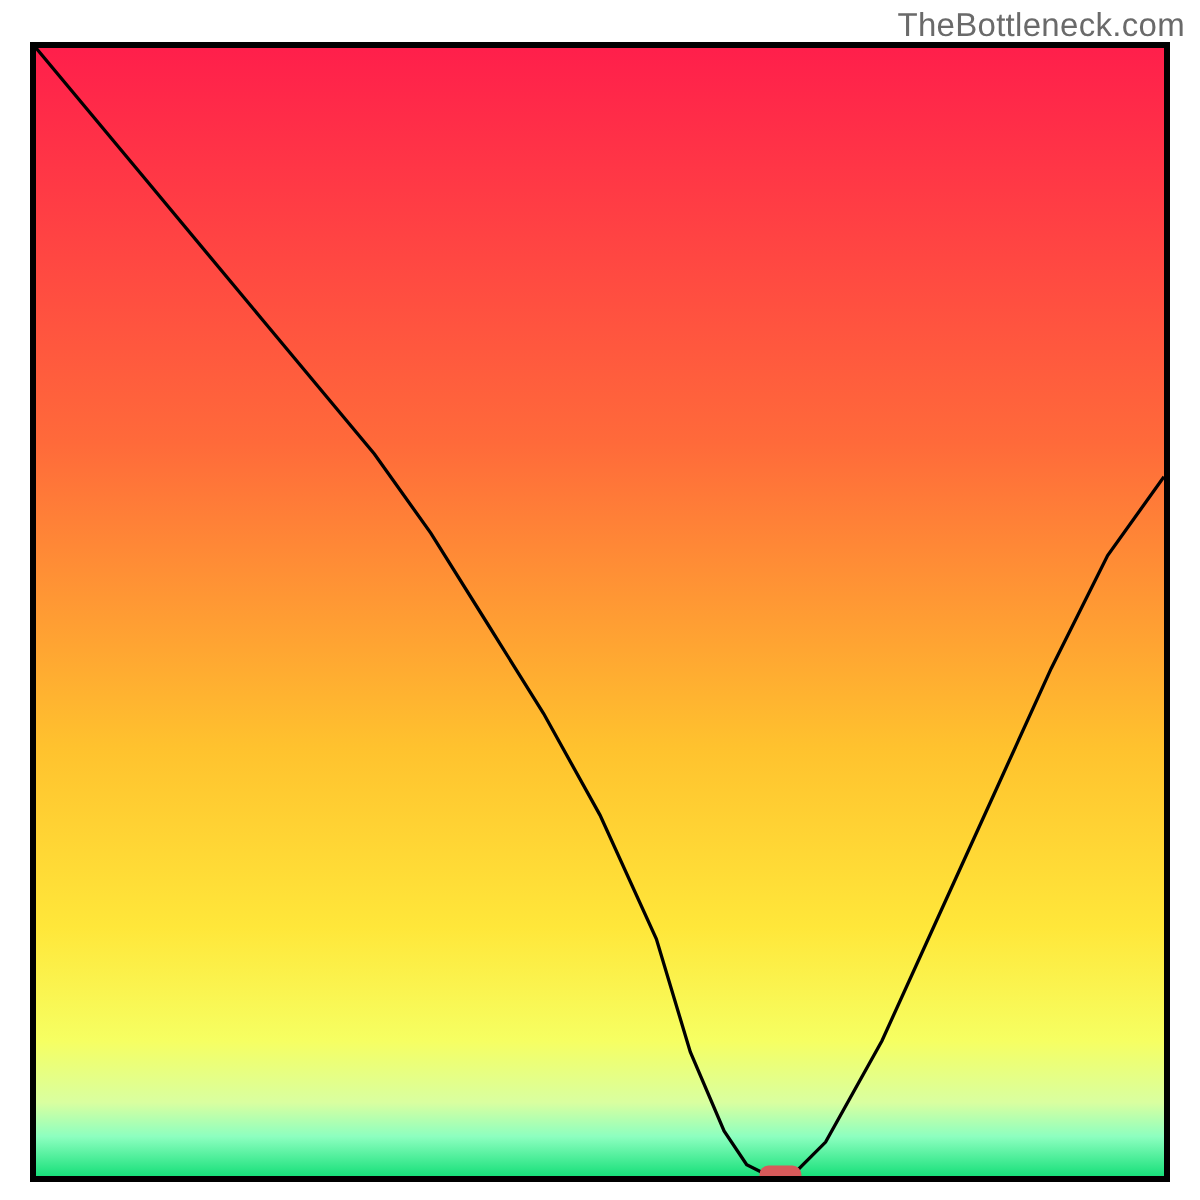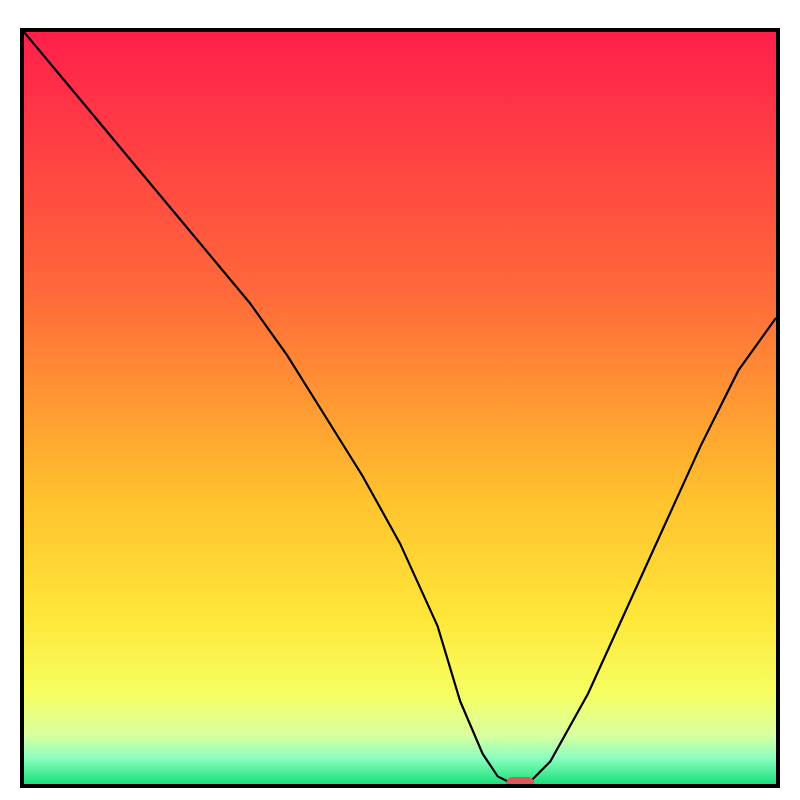--- a/index.html
+++ b/index.html
@@ -46,20 +46,21 @@
   .curve {
     fill: none;
     stroke: #000000;
     stroke-width: 2.2;
   }
 </style>
 </head>
 <body>
 
 <div class="container">
+  <div class="watermark">TheBottleneck.com</div>
 
   <div class="plot">
     <svg viewBox="0 0 752 752" preserveAspectRatio="none">
       <defs>
         <linearGradient id="bg-grad" x1="0" y1="0" x2="0" y2="1">
 
         <stop offset="0%" stop-color="#ff1f4b"></stop>
             <stop offset="35%" stop-color="#ff6a3a"></stop>
             <stop offset="62%" stop-color="#ffc22e"></stop>
             <stop offset="78%" stop-color="#ffe73a"></stop>

